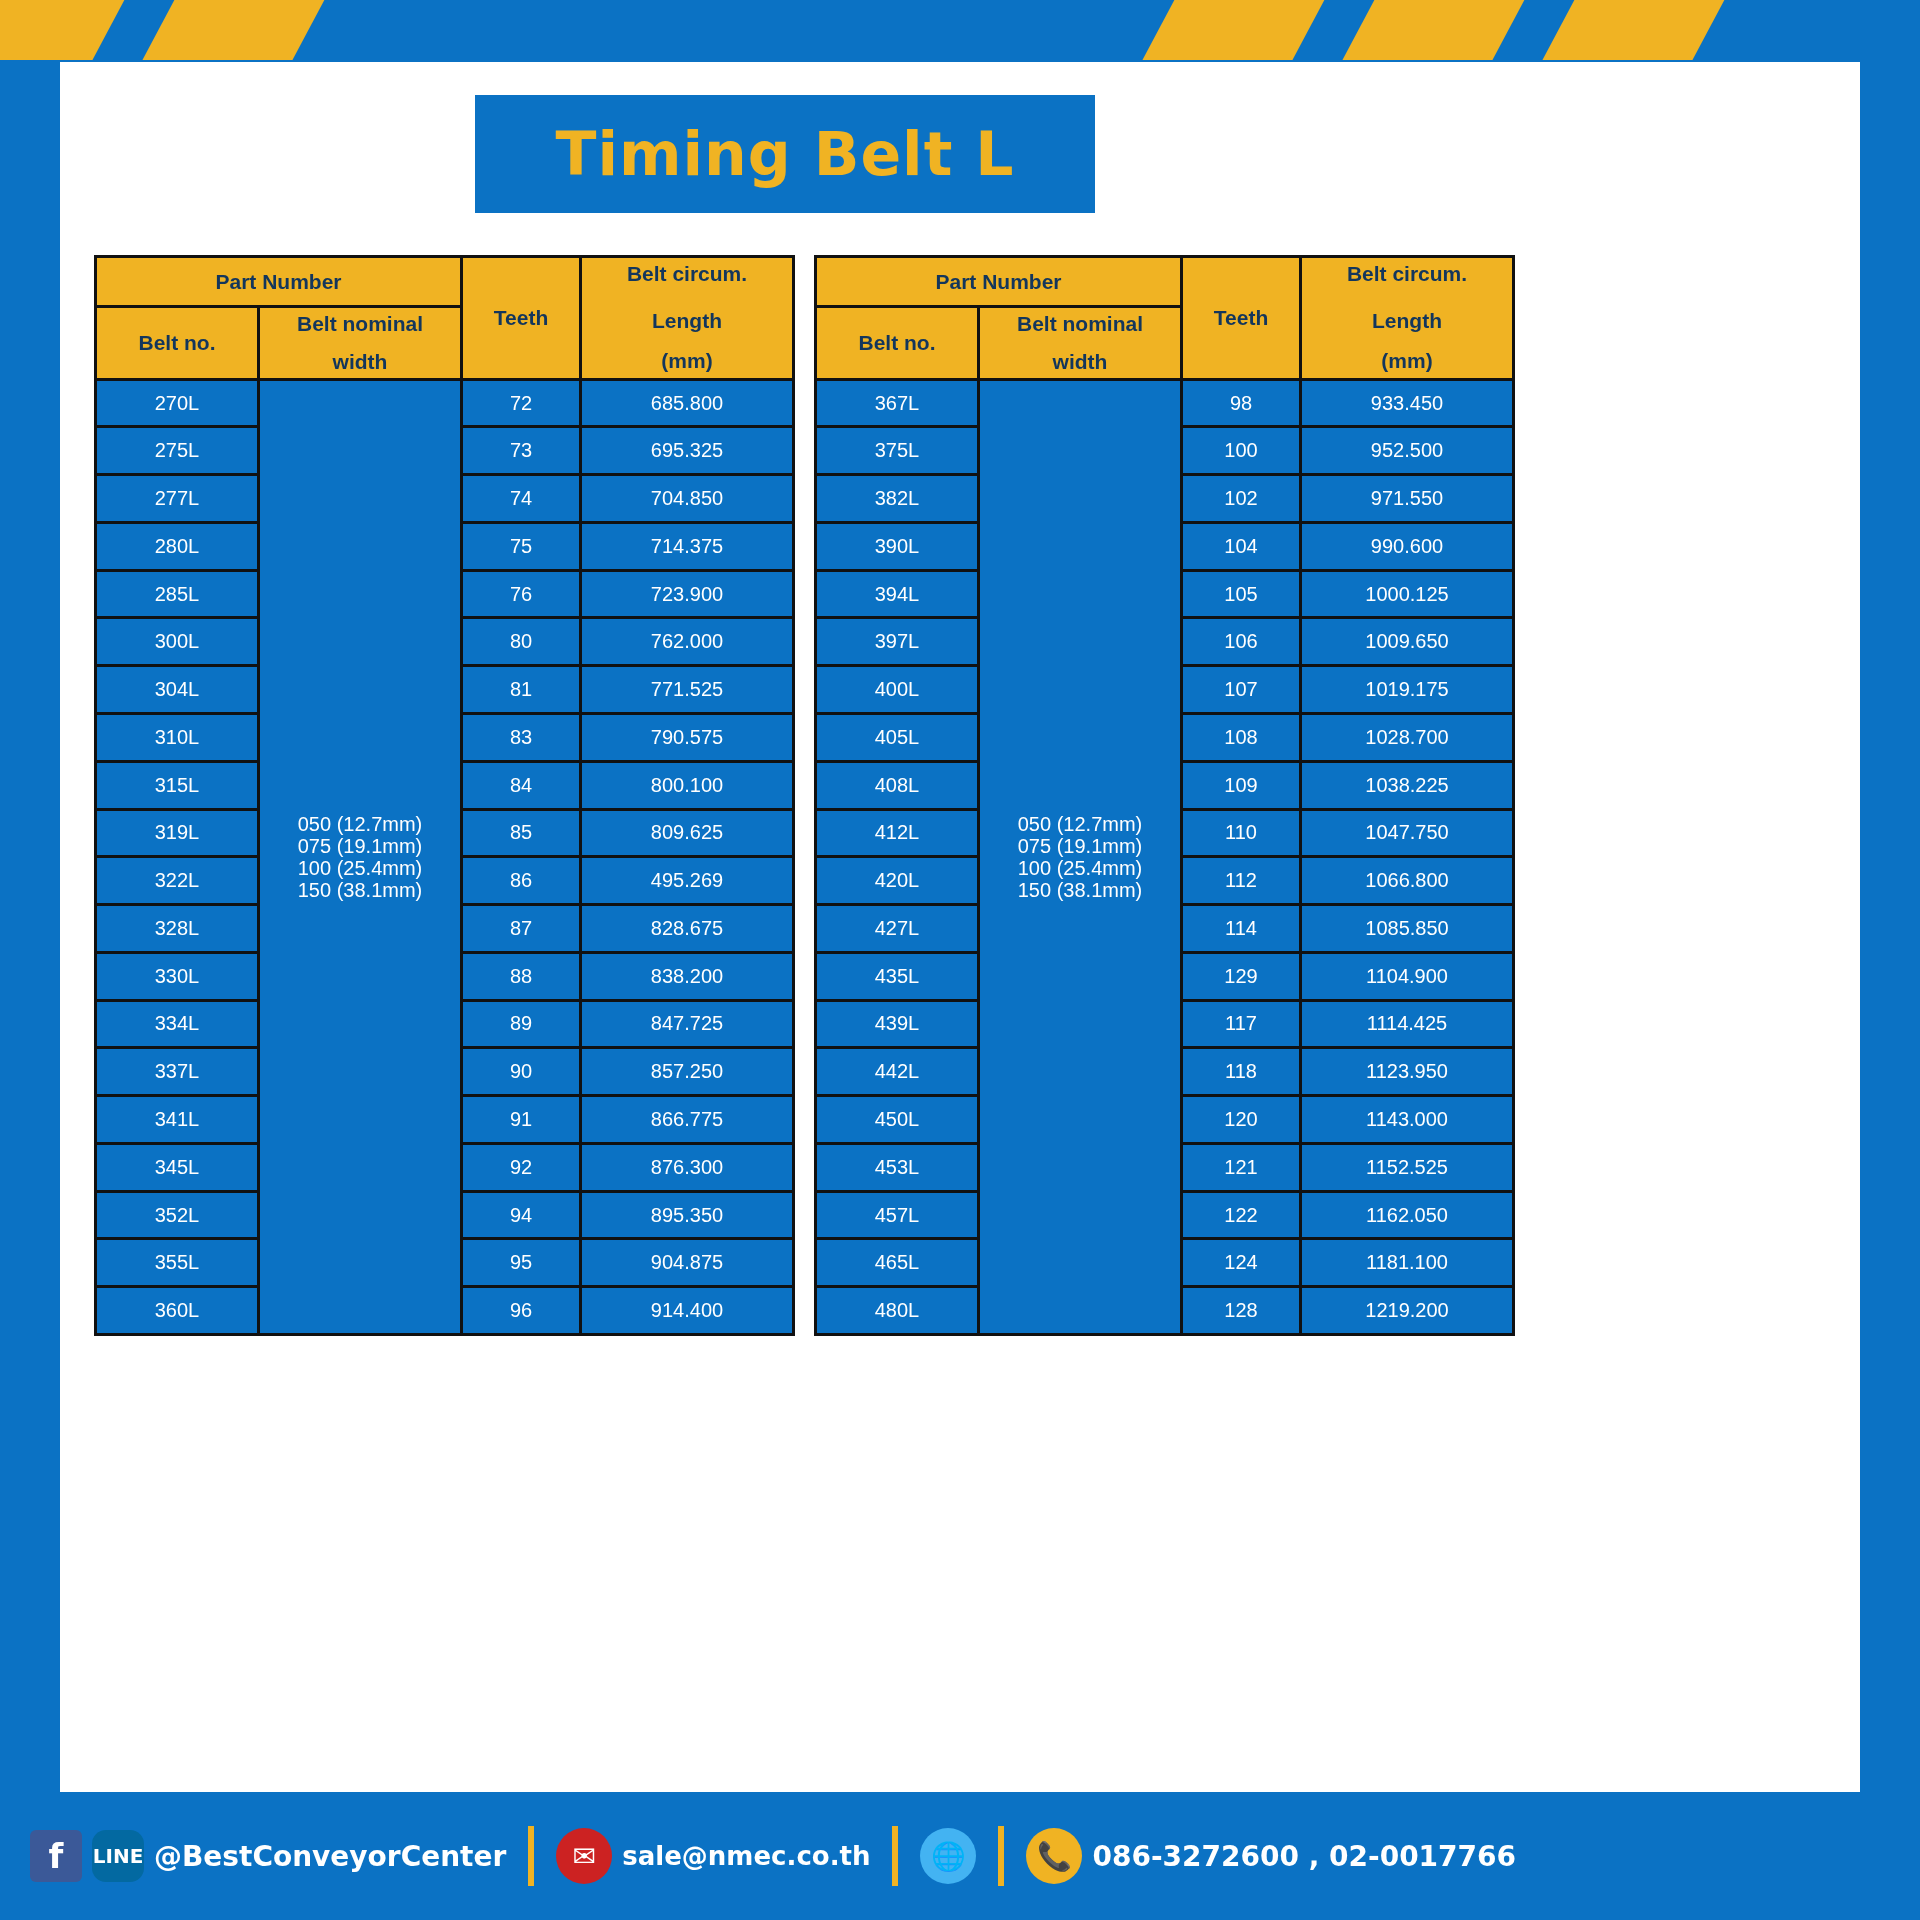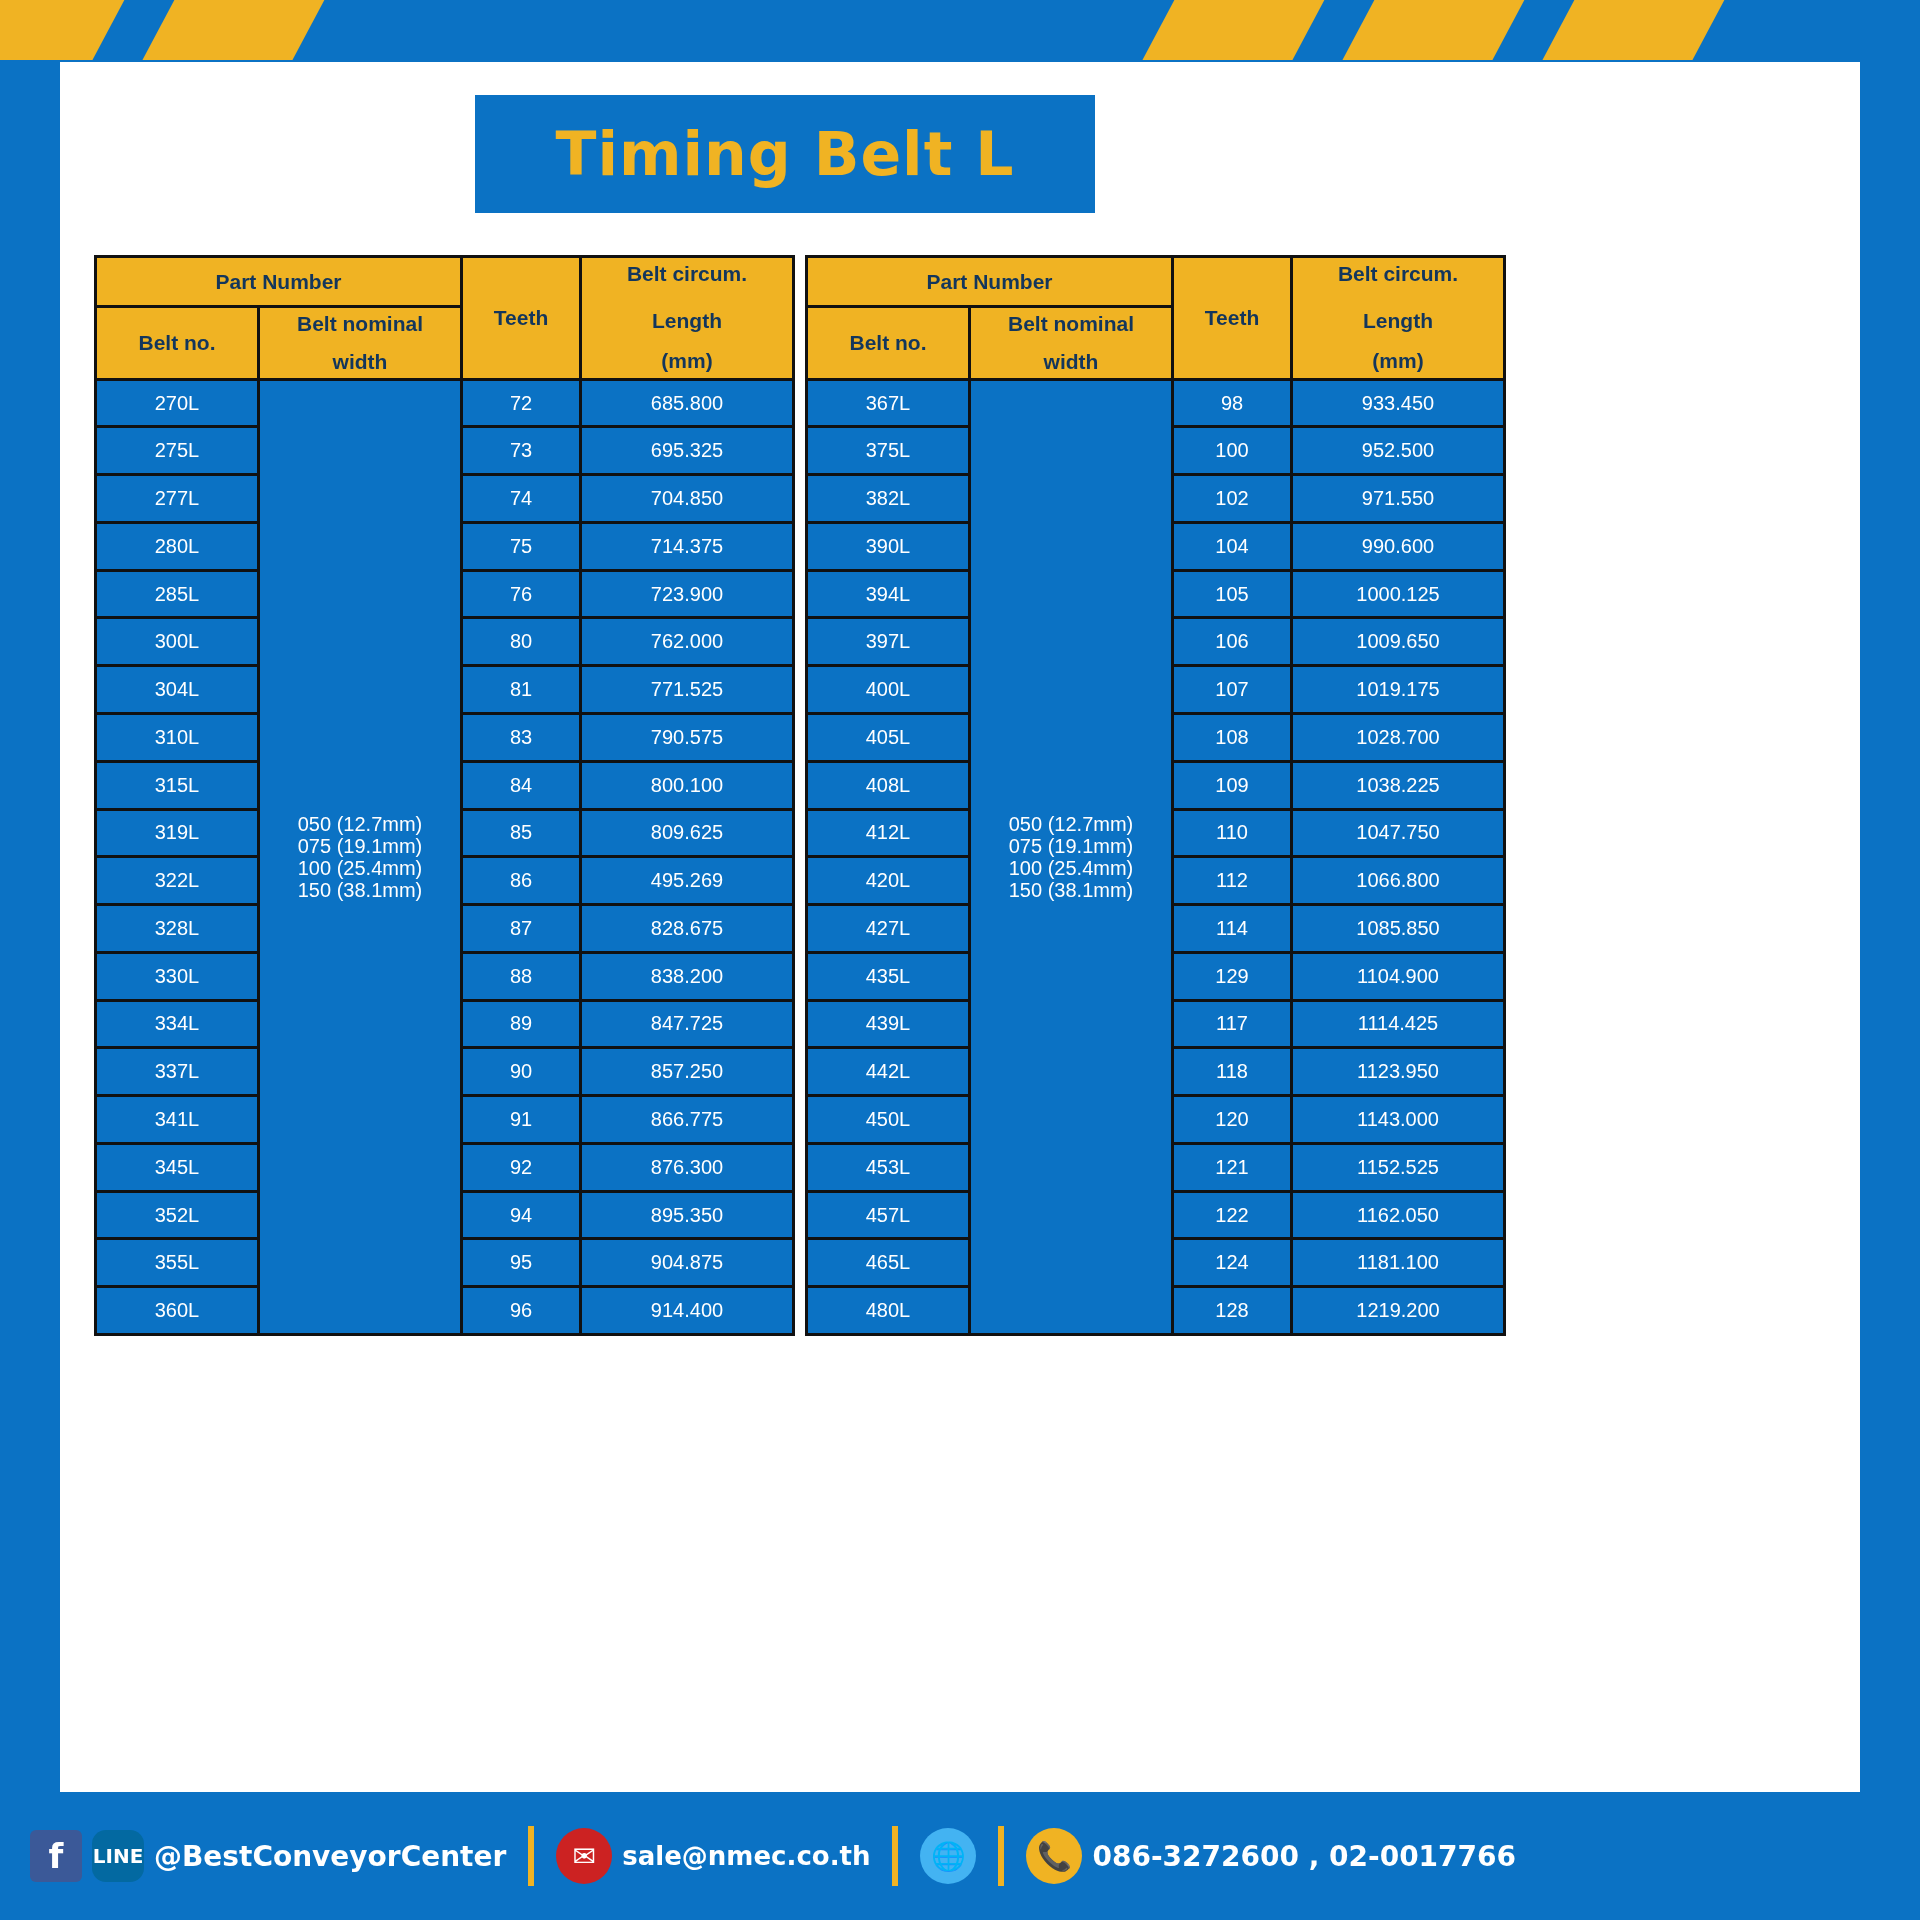--- a/index.html
+++ b/index.html
@@ -74,21 +74,21 @@
     pointer-events: none;
   }
 
   
   .tables-wrap {
     position: absolute;
     left: 94px;
     top: 255px;
     width: 1380px;
     display: flex;
-    gap: 10px;
+    gap: 19px;
   }
   table.belt {
     border-collapse: separate;
     border-spacing: 3px;
     table-layout: fixed;
     width: 680px;
     background: #111111;
   }
   table.belt th, table.belt td {
     background: #0b72c4;

